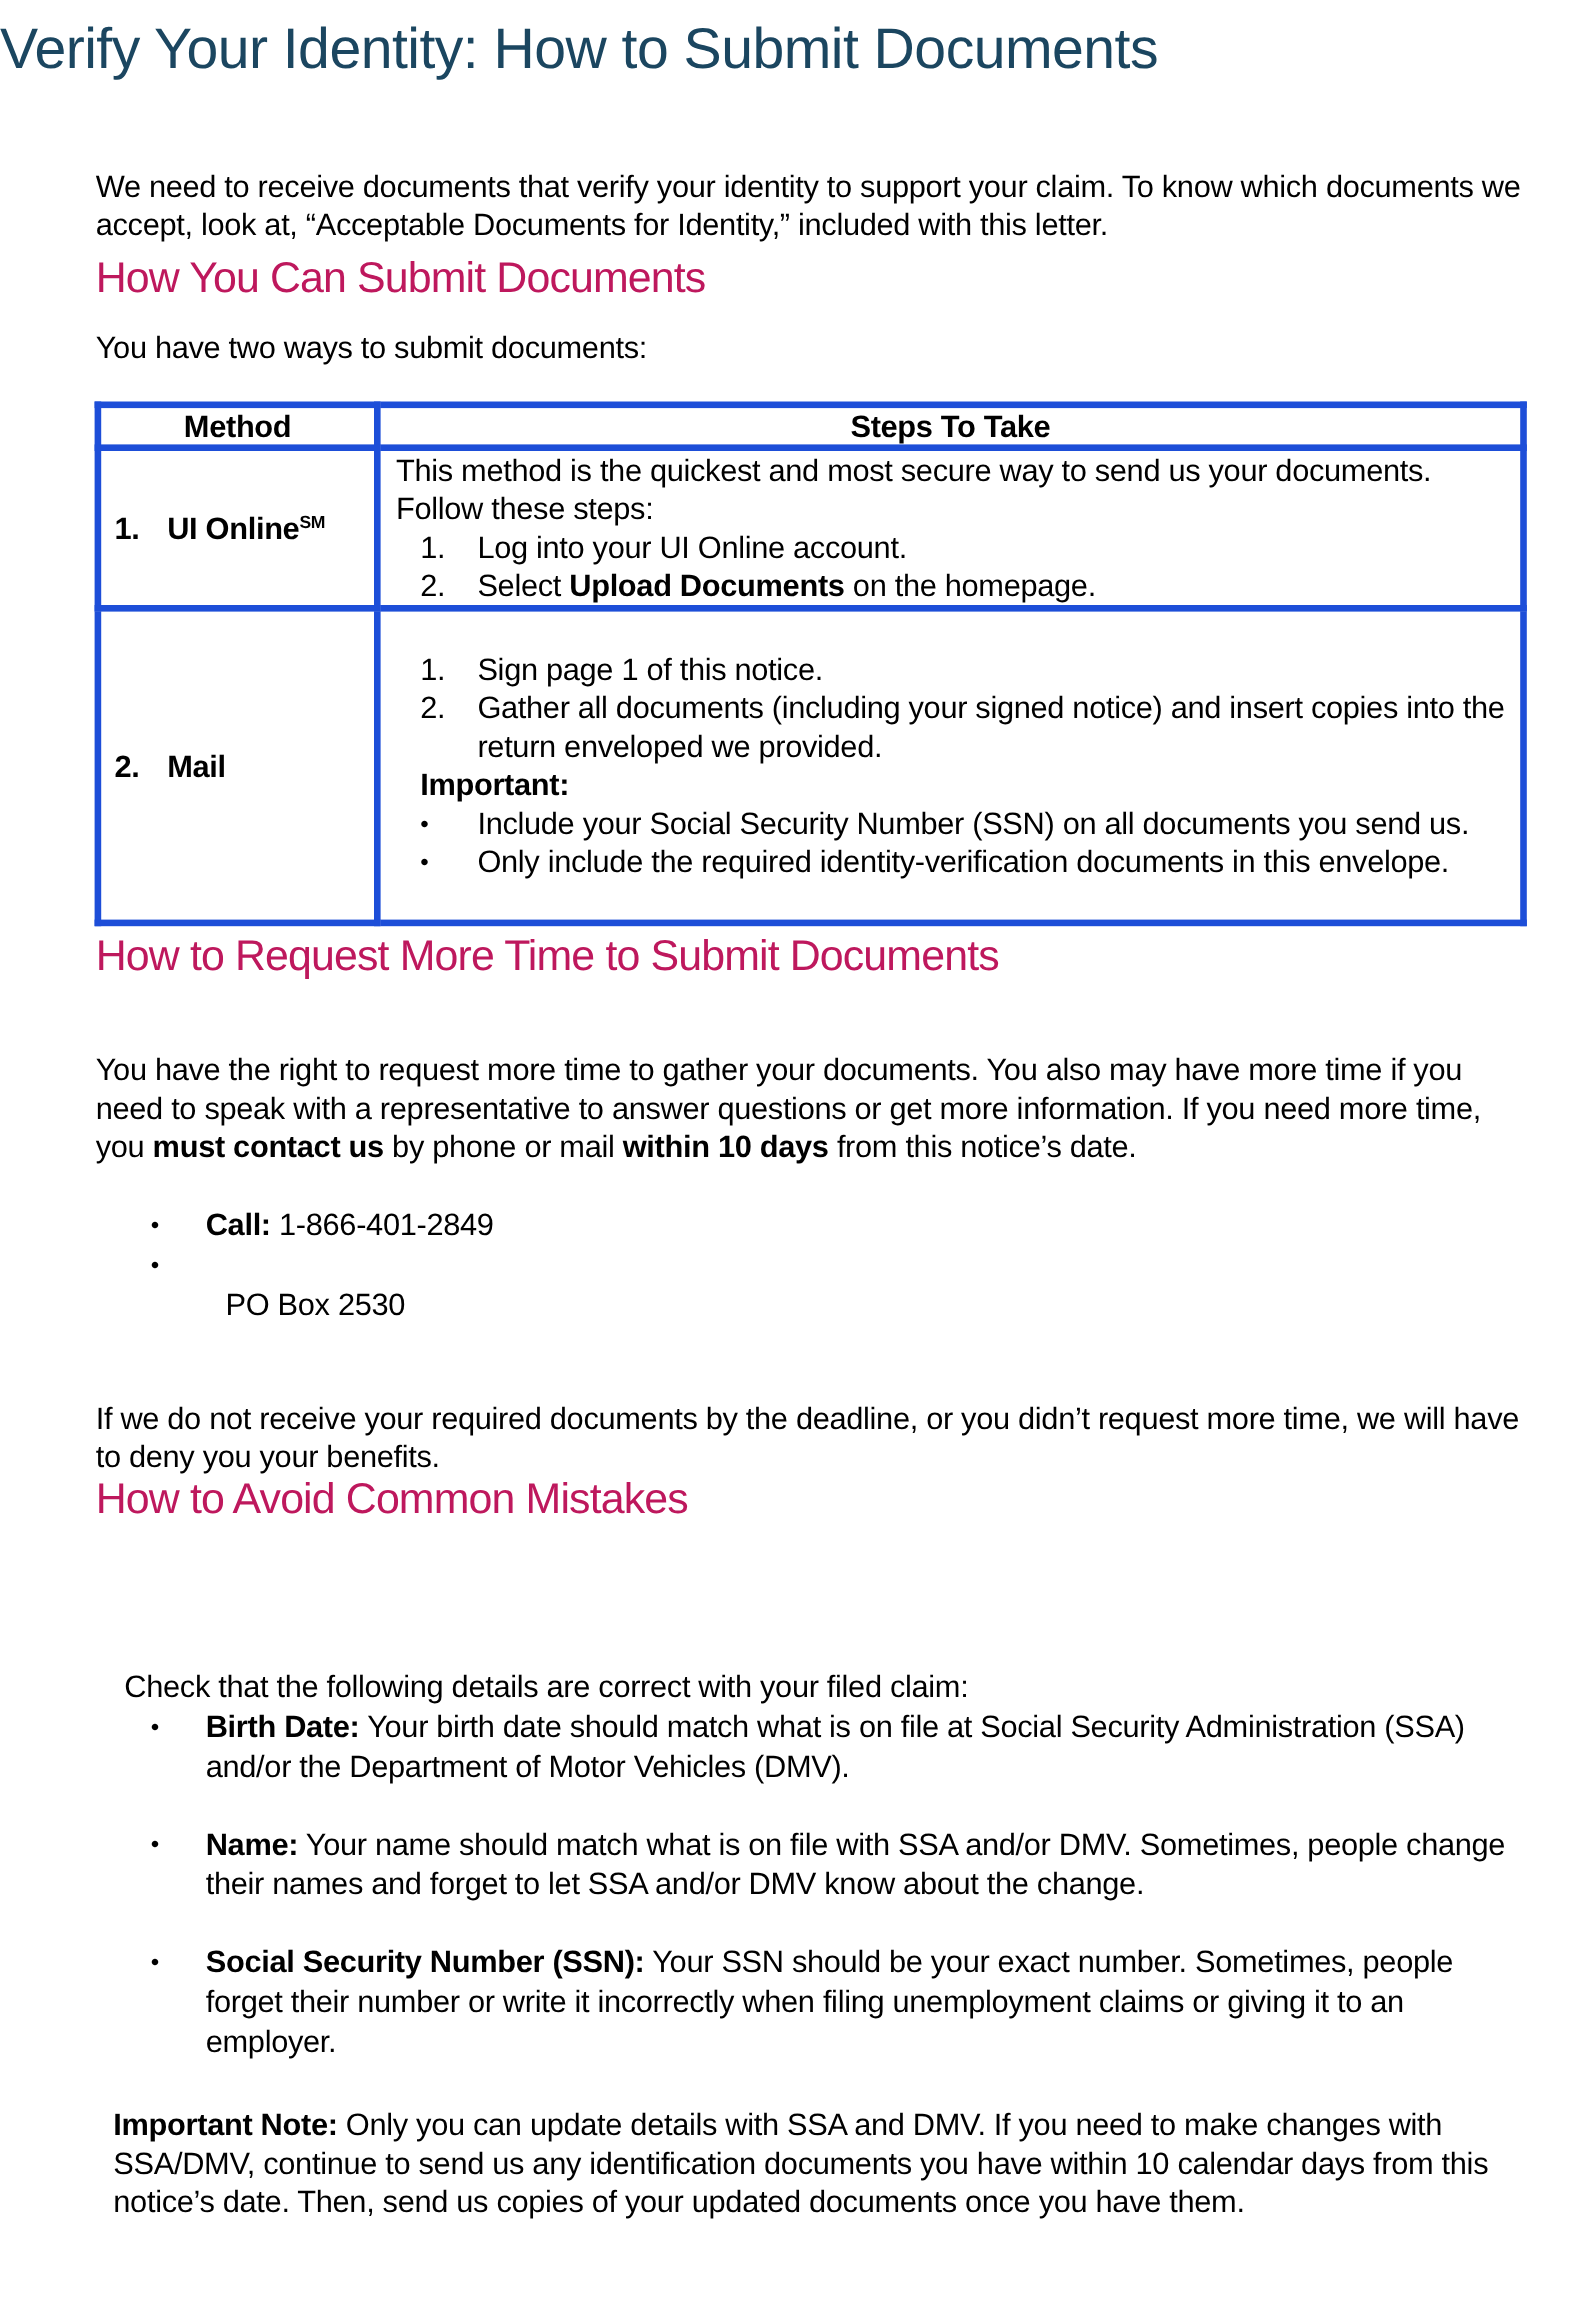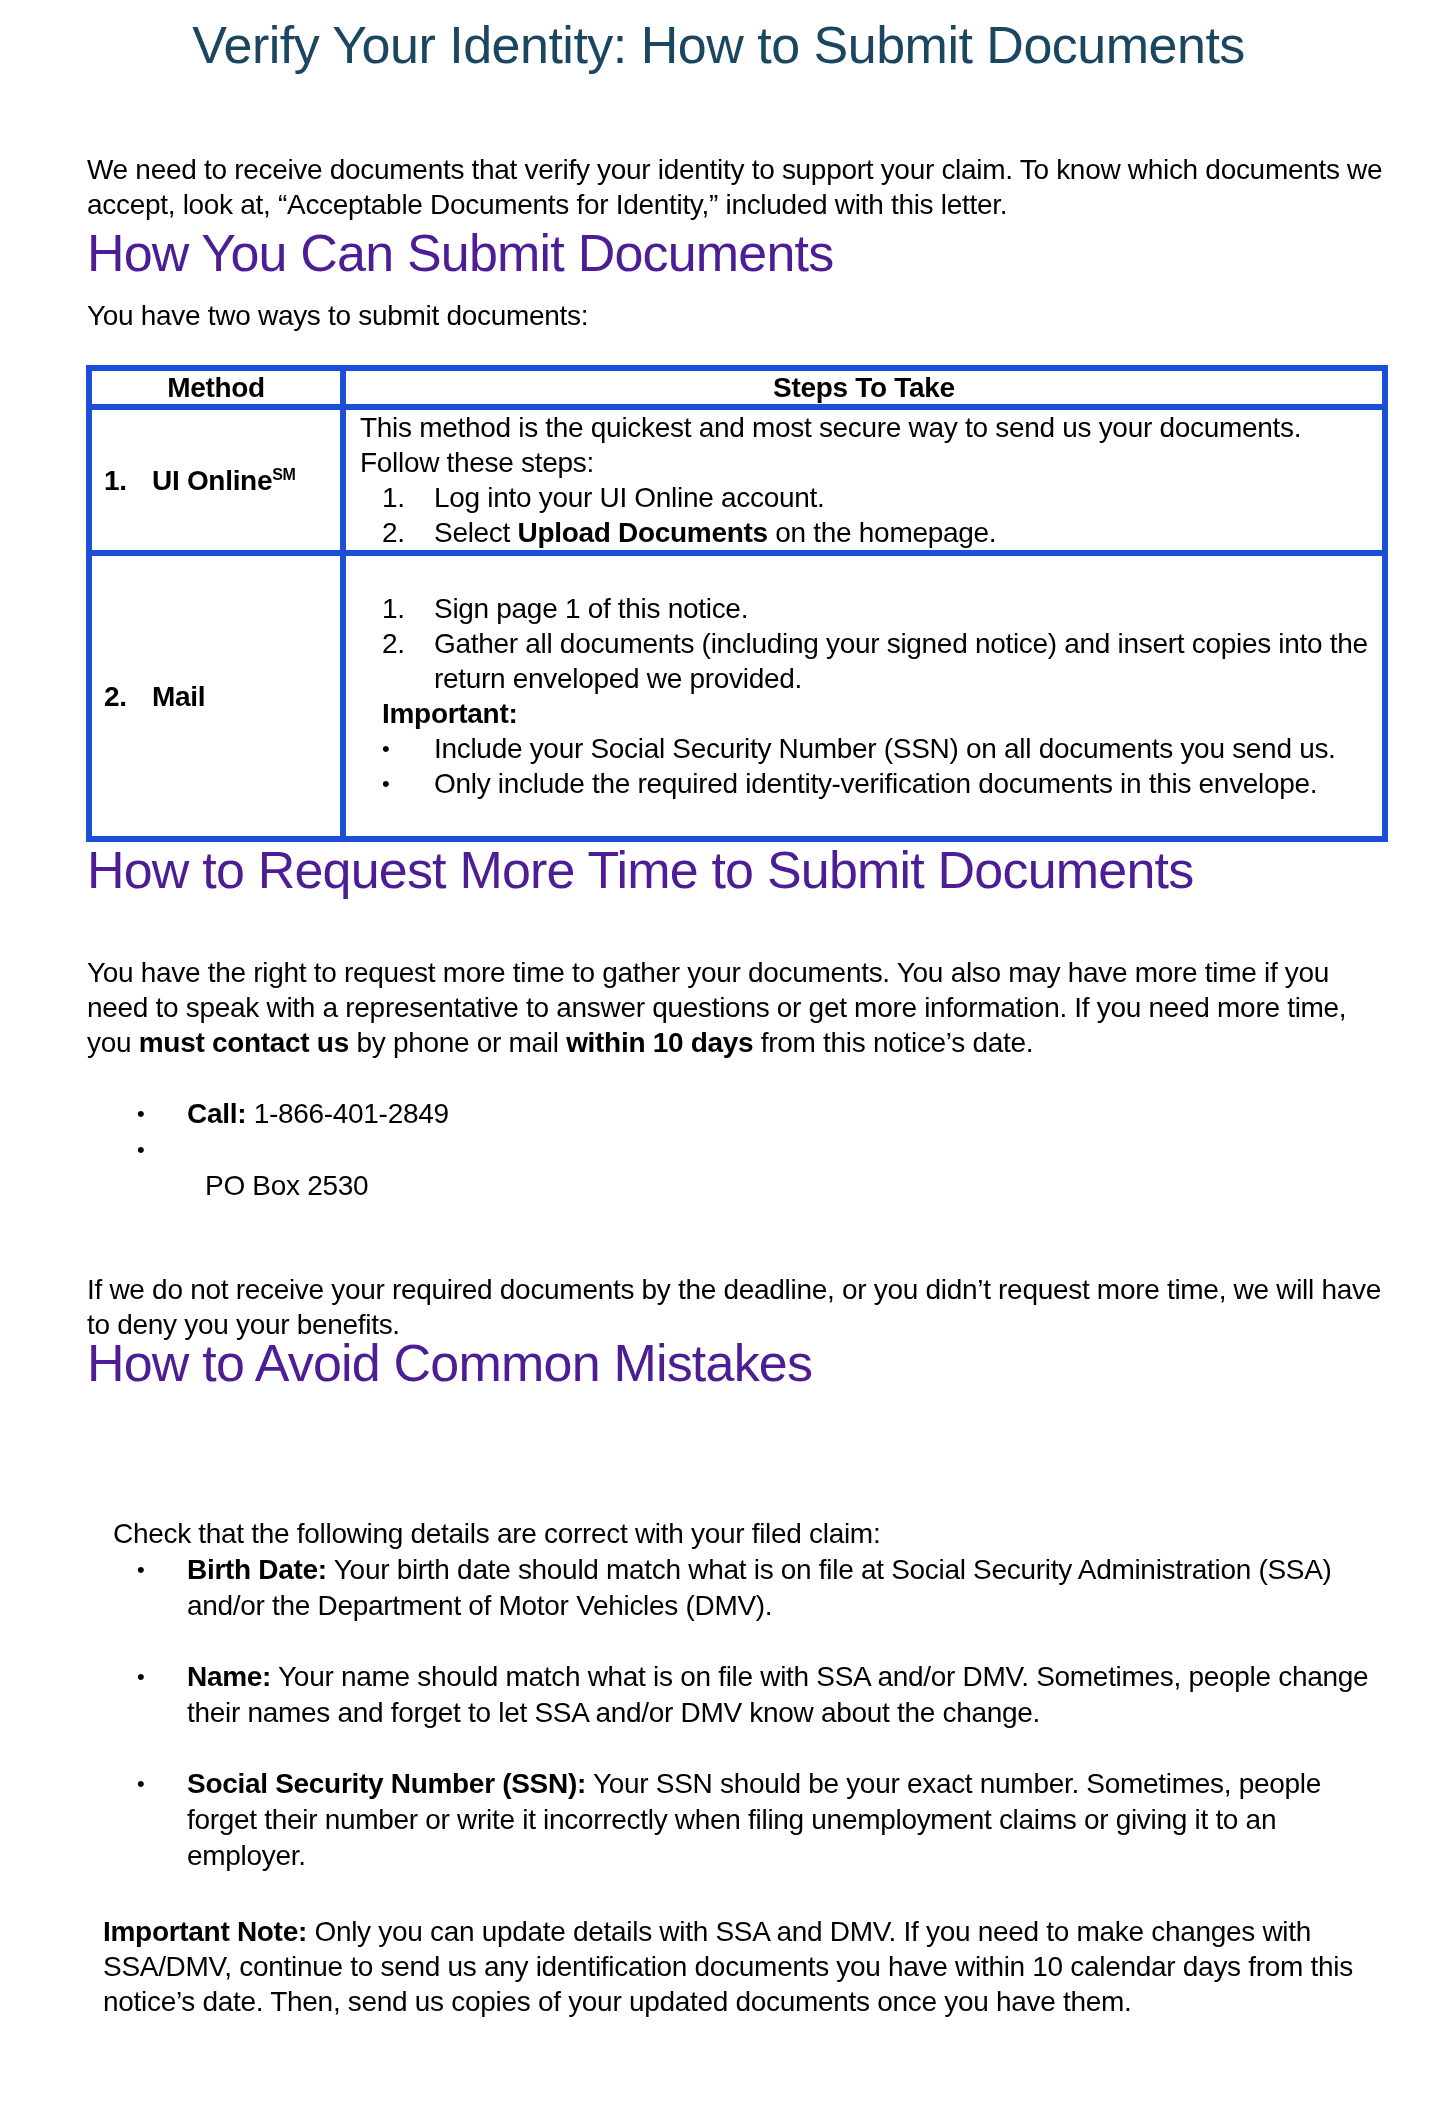--- a/index.html
+++ b/index.html
@@ -1,21 +1,21 @@
 <!DOCTYPE html>
 <html><head>
 <meta charset="utf-8">
 <style>
   html, body { margin: 0; padding: 0; background: #ffffff; }
   body { width: 1437px; height: 2101px; position: relative; overflow: hidden;
          font-family: "Liberation Sans", sans-serif; color: #000; }
   .abs { position: absolute; }
-  .title { left: 0; width: 1437px; top: 14px; text-align: center; font-size: 52px; color: #1b4660;
+  .title { left: 0; width: 1437px; top: 14px; font-size: 52px; color: #1b4660;
            letter-spacing: -0.5px; line-height: 62px; }
-  .h2 { left: 87px; font-size: 52px; color: #4c1d95; letter-spacing: -0.8px; line-height: 46px; }
+  .h2 { left: 87px; font-size: 39px; color: #be185d; letter-spacing: -0.8px; line-height: 46px; }
   .p { left: 87px; width: 1300px; font-size: 28px; line-height: 35px; letter-spacing: -0.3px; }
   b { font-weight: bold; }
   table.methods { position: absolute; left: 86px; top: 365px; width: 1302px; border-collapse: collapse;
                   font-size: 28px; line-height: 35px; letter-spacing: -0.3px; }
   table.methods td, table.methods th { border: 6px solid #1d4ed8; vertical-align: middle; padding: 0; }
   table.methods th { font-weight: bold; text-align: center; height: 33px; line-height: 30px; }
   .col1 { width: 248px; }
   .mcell { font-weight: bold; padding-left: 12px !important; }
   .mnum { display: inline-block; width: 48px; }
   .steps { padding: 0 10px 0 14px !important; }

